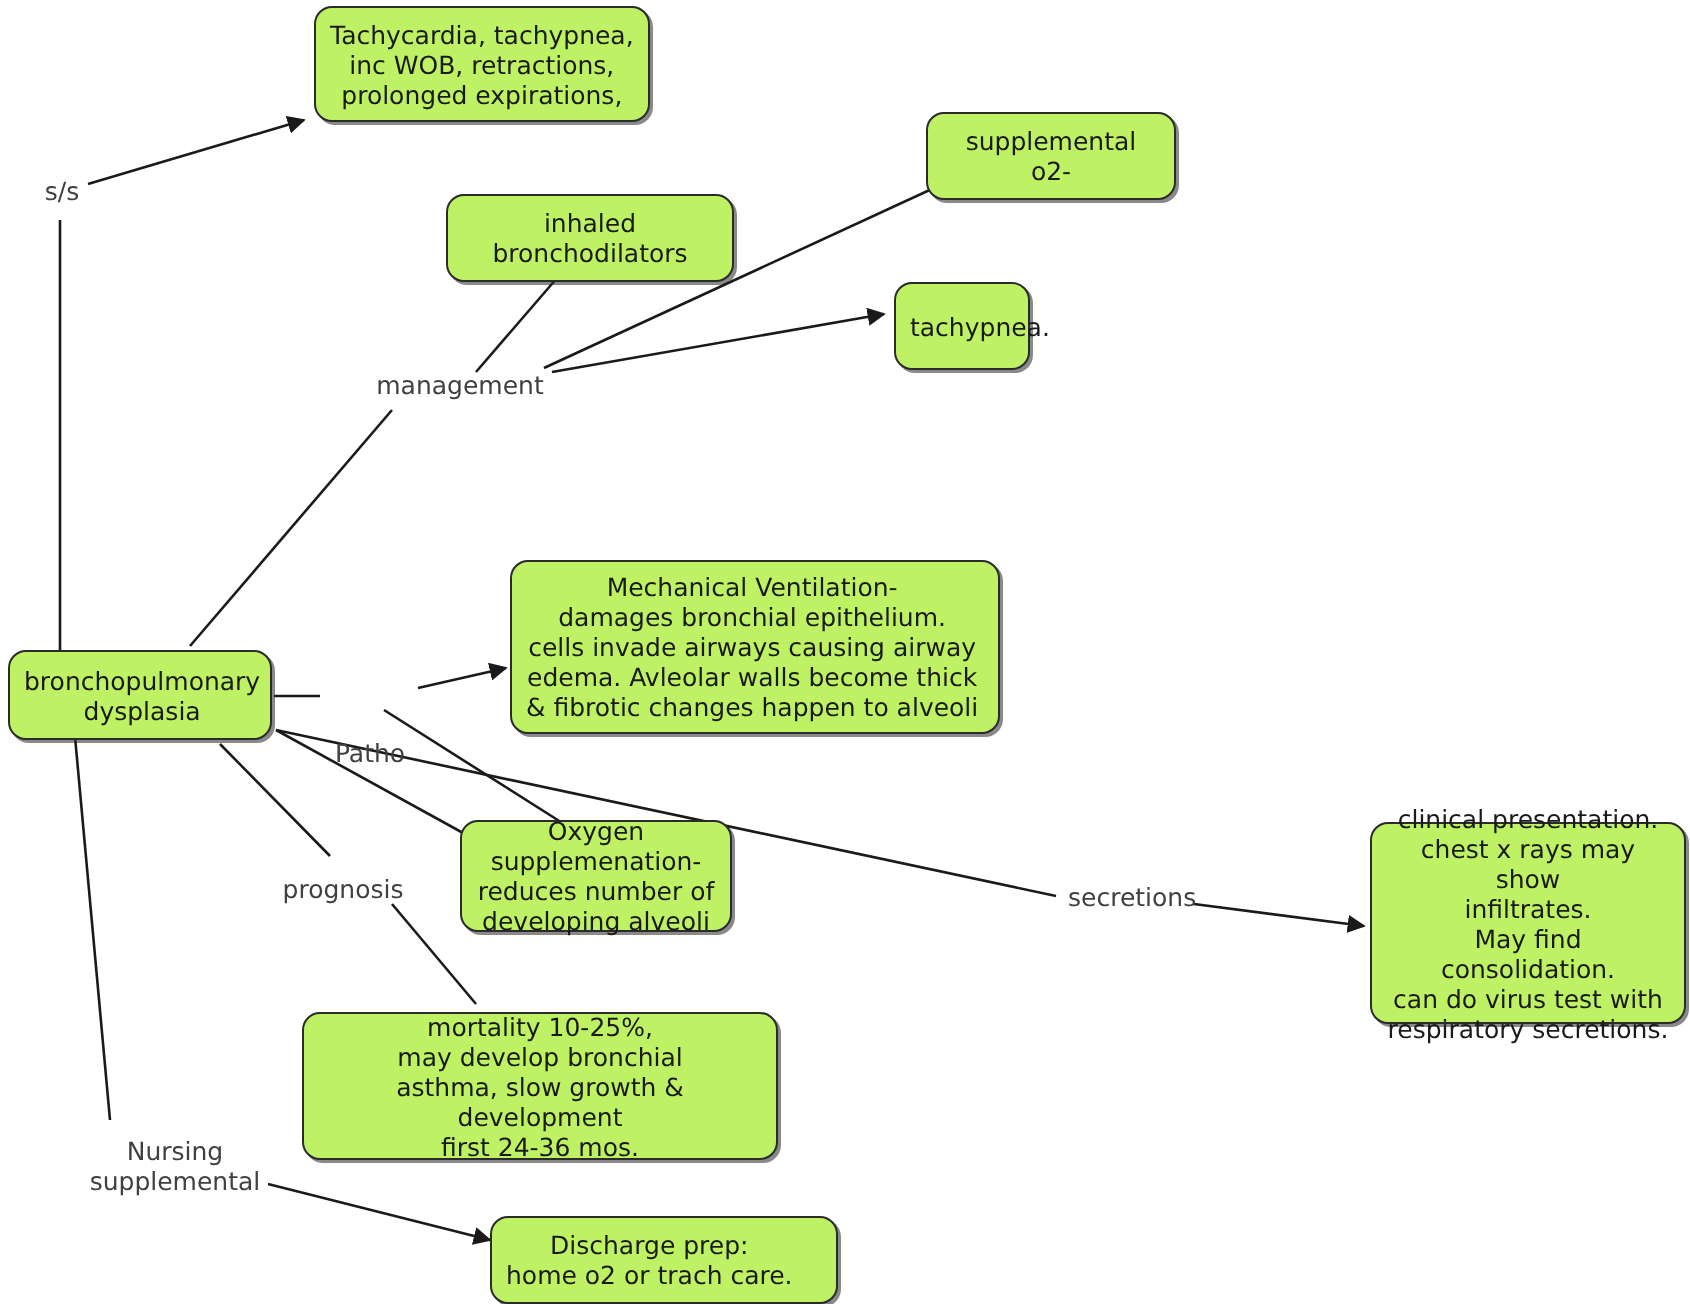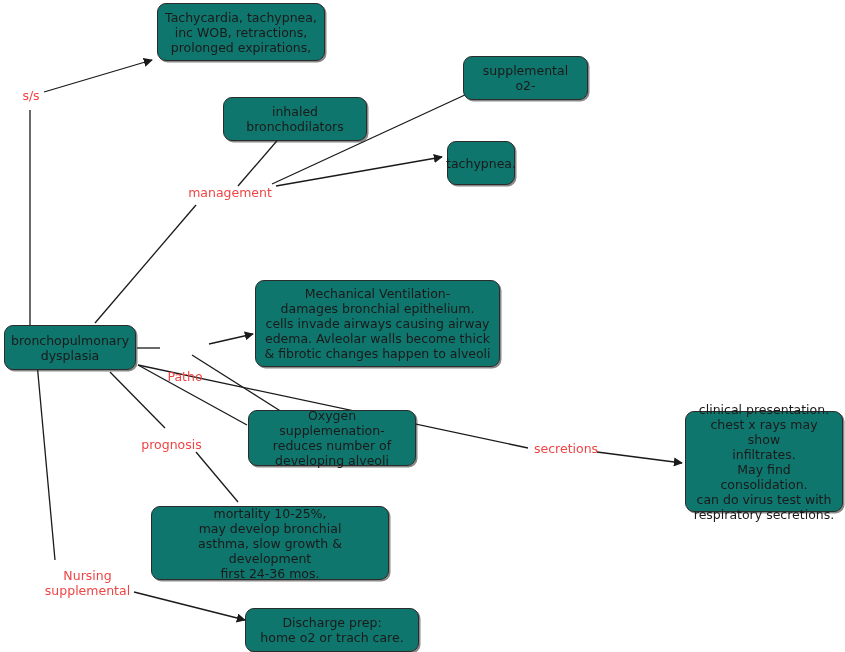--- a/index.html
+++ b/index.html
@@ -22,37 +22,37 @@
   #edges {
     position: absolute;
     left: 0;
     top: 0;
     width: 845px;
     height: 652px;
   }
   .node {
     position: absolute;
     box-sizing: border-box;
-    background: #0f766e;
+    background: #bef264;
     border: 1px solid #2b2b2b;
     border-radius: 9px;
     color: #1a1a1a;
     font-size: 12.5px;
     line-height: 15px;
     text-align: center;
     display: flex;
     align-items: center;
-    justify-content: center;
+    justify-content: flex-start;
     padding: 21px 7px;
     white-space: pre-line;
     box-shadow: 1.5px 1.5px 0 rgba(40,40,40,0.55);
   }
   .edge-label {
     position: absolute;
-    color: #ef4444;
+    color: #404040;
     font-size: 12.5px;
     line-height: 15px;
     white-space: pre-line;
     text-align: center;
     background: transparent;
   }
 </style>
 </head>
 <body>
 
@@ -124,21 +124,21 @@
   </div>
 
   <div class="node" style="left:255px; top:280px; width:245px; height:87px;">
     <span>Mechanical Ventilation-
 damages bronchial epithelium.
 cells invade airways causing airway
 edema.  Avleolar walls become thick
 &amp; fibrotic changes happen to alveoli</span>
   </div>
 
-  <div class="node" style="left:248px; top:410px; width:168px; height:56px;">
+  <div class="node" style="left:230px; top:410px; width:136px; height:56px;">
     <span>Oxygen supplemenation-
 reduces number of
 developing alveoli</span>
   </div>
 
   <div class="node" style="left:685px; top:411px; width:158px; height:101px;">
     <span>clinical presentation.
 chest x rays may show
 infiltrates.
 May find consolidation.

